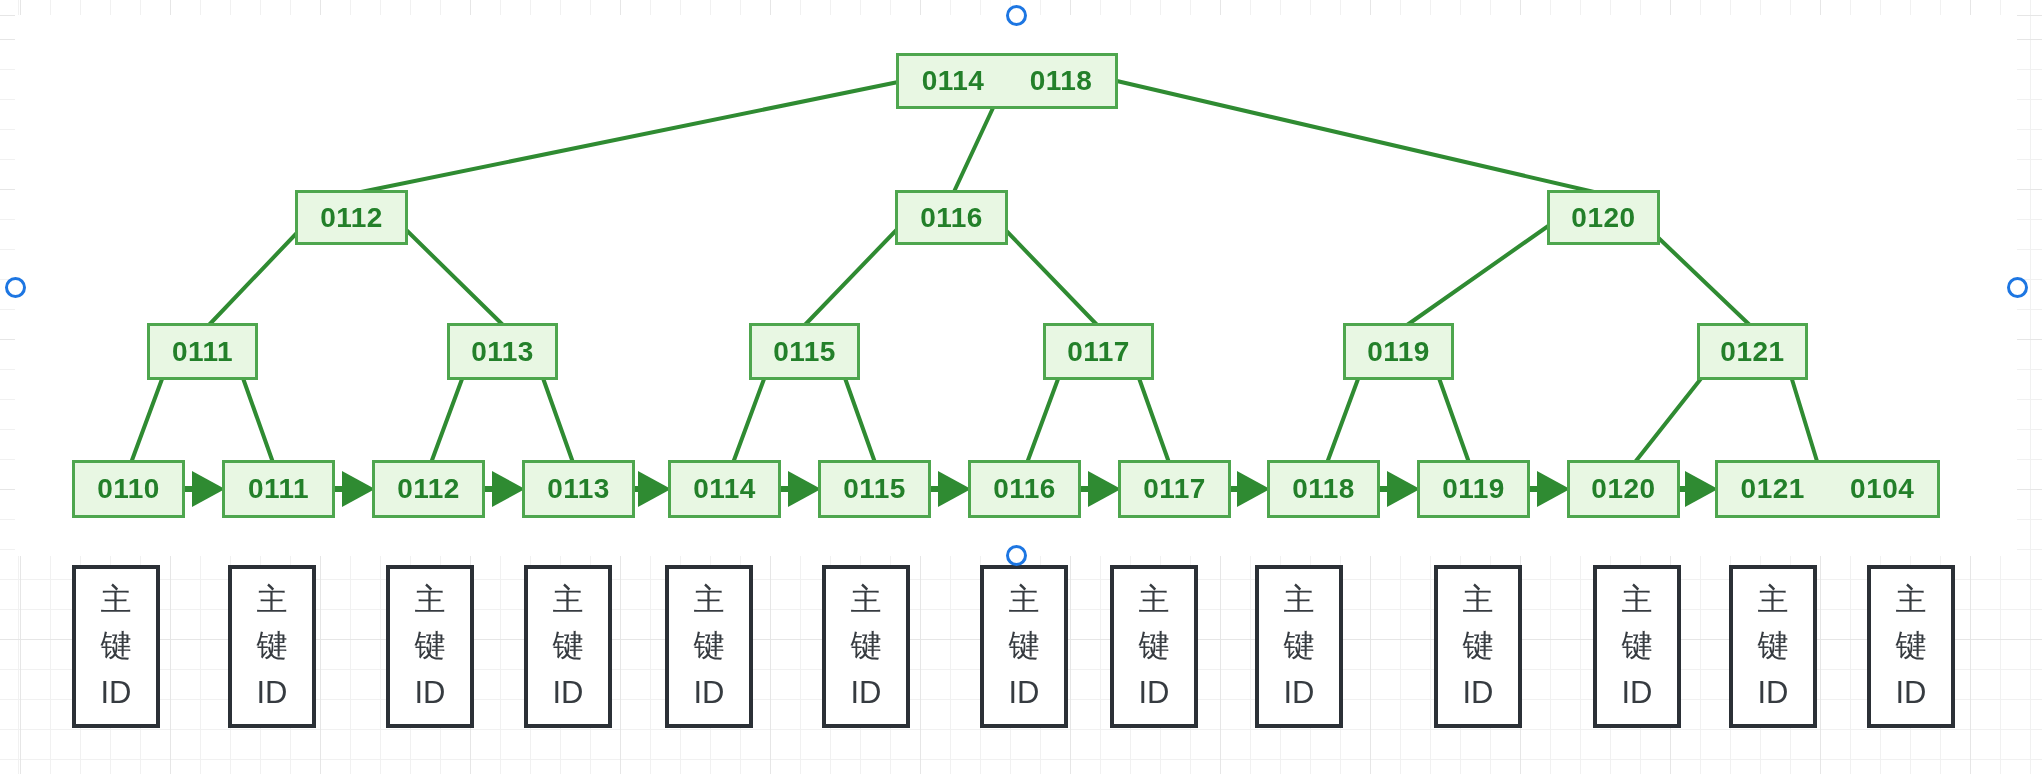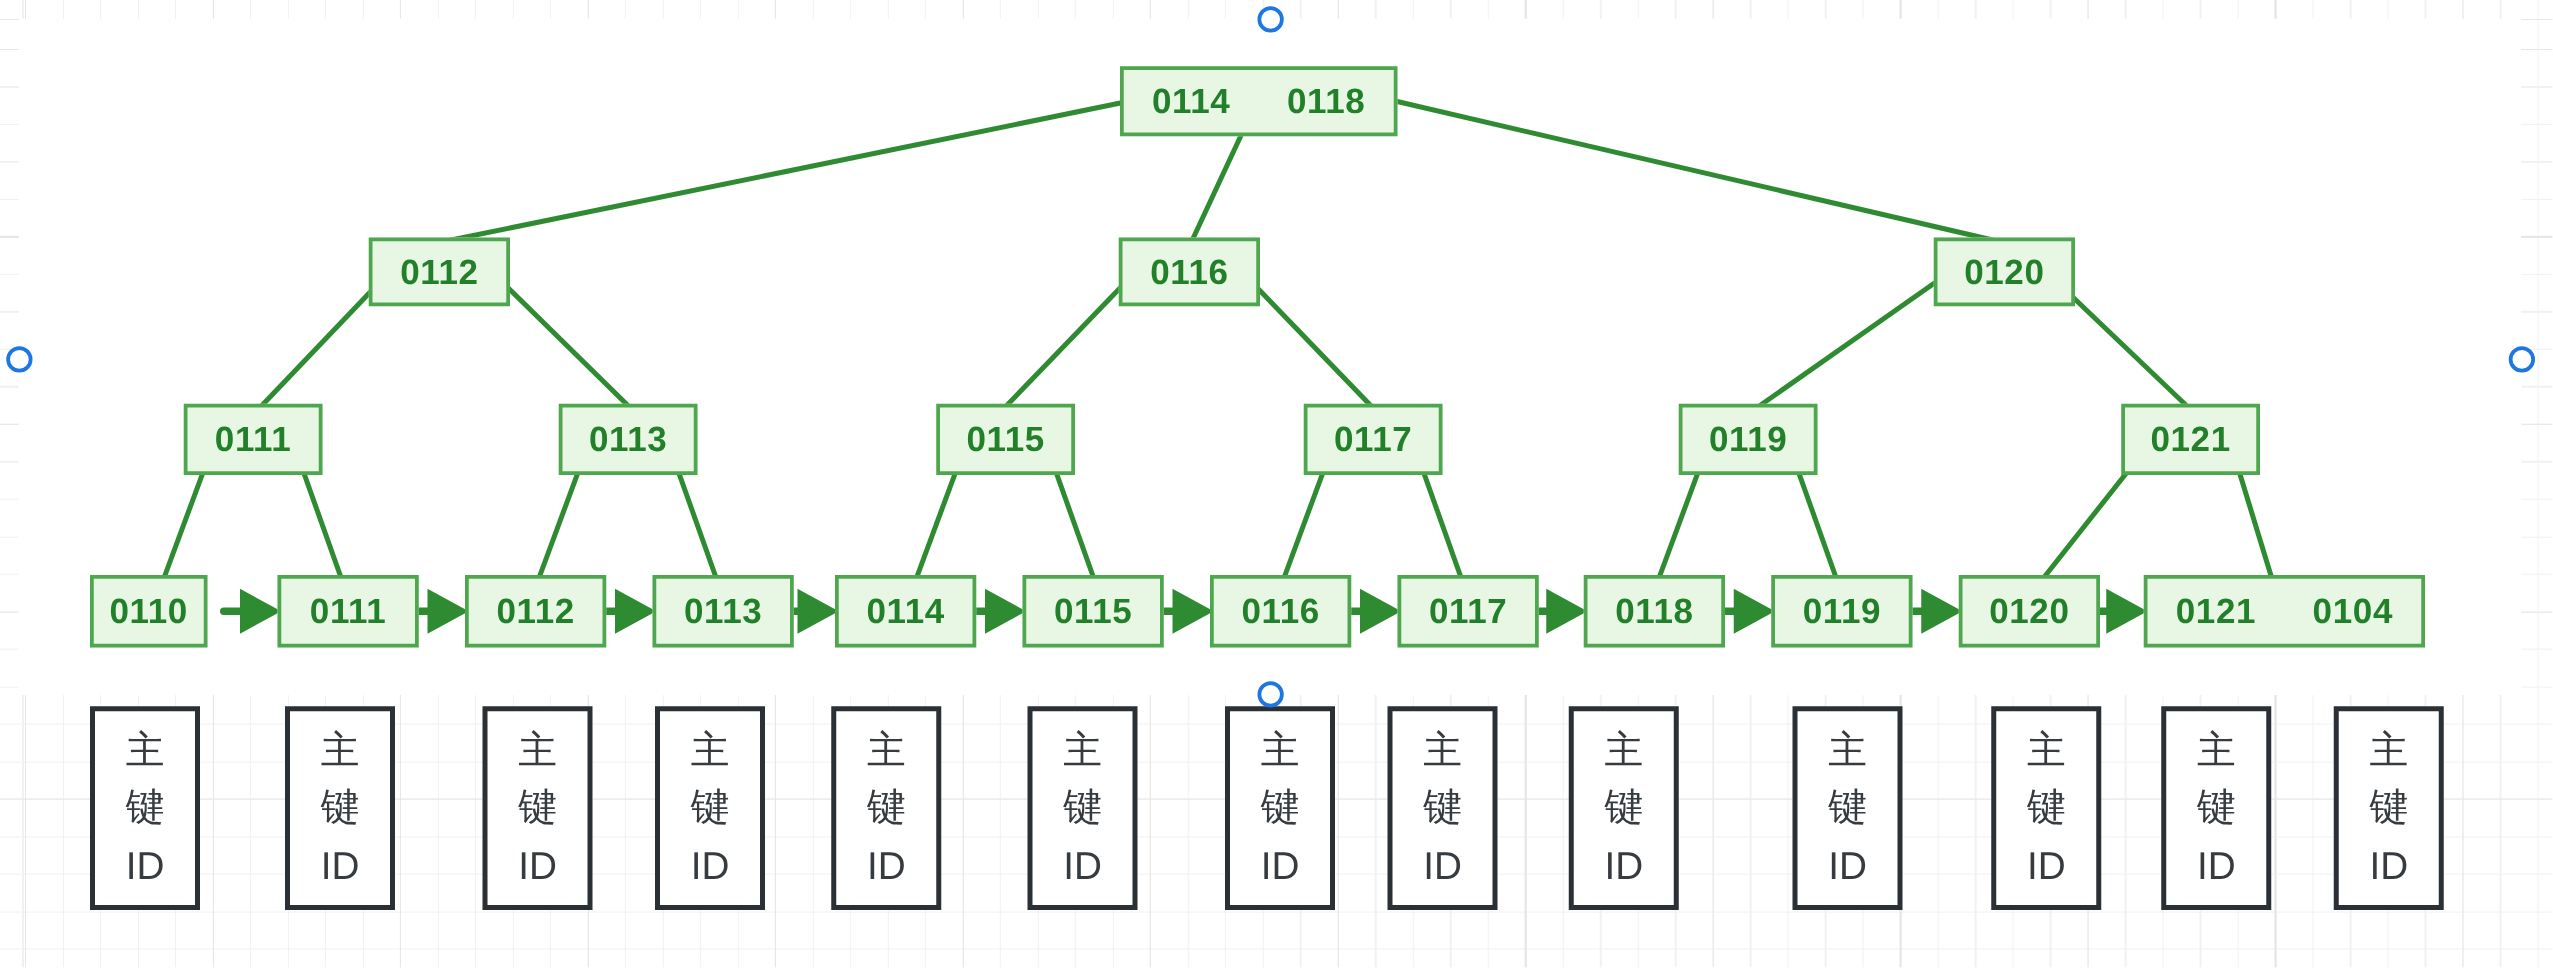--- a/index.html
+++ b/index.html
@@ -123,21 +123,21 @@
   <div class="gnode" style="left:1043px;top:323px;width:111px;height:57px;">
     <span>0117</span>
   </div>
   <div class="gnode" style="left:1343px;top:323px;width:111px;height:57px;">
     <span>0119</span>
   </div>
   <div class="gnode" style="left:1697px;top:323px;width:111px;height:57px;">
     <span>0121</span>
   </div>
 
-  <div class="gnode" style="left:72px;top:460px;width:94px;height:58px;">
+  <div class="gnode" style="left:72px;top:460px;width:113px;height:58px;">
     <span>0110</span>
   </div>
   <div class="gnode" style="left:222px;top:460px;width:113px;height:58px;">
     <span>0111</span>
   </div>
   <div class="gnode" style="left:372px;top:460px;width:113px;height:58px;">
     <span>0112</span>
   </div>
   <div class="gnode" style="left:522px;top:460px;width:113px;height:58px;">
     <span>0113</span>

